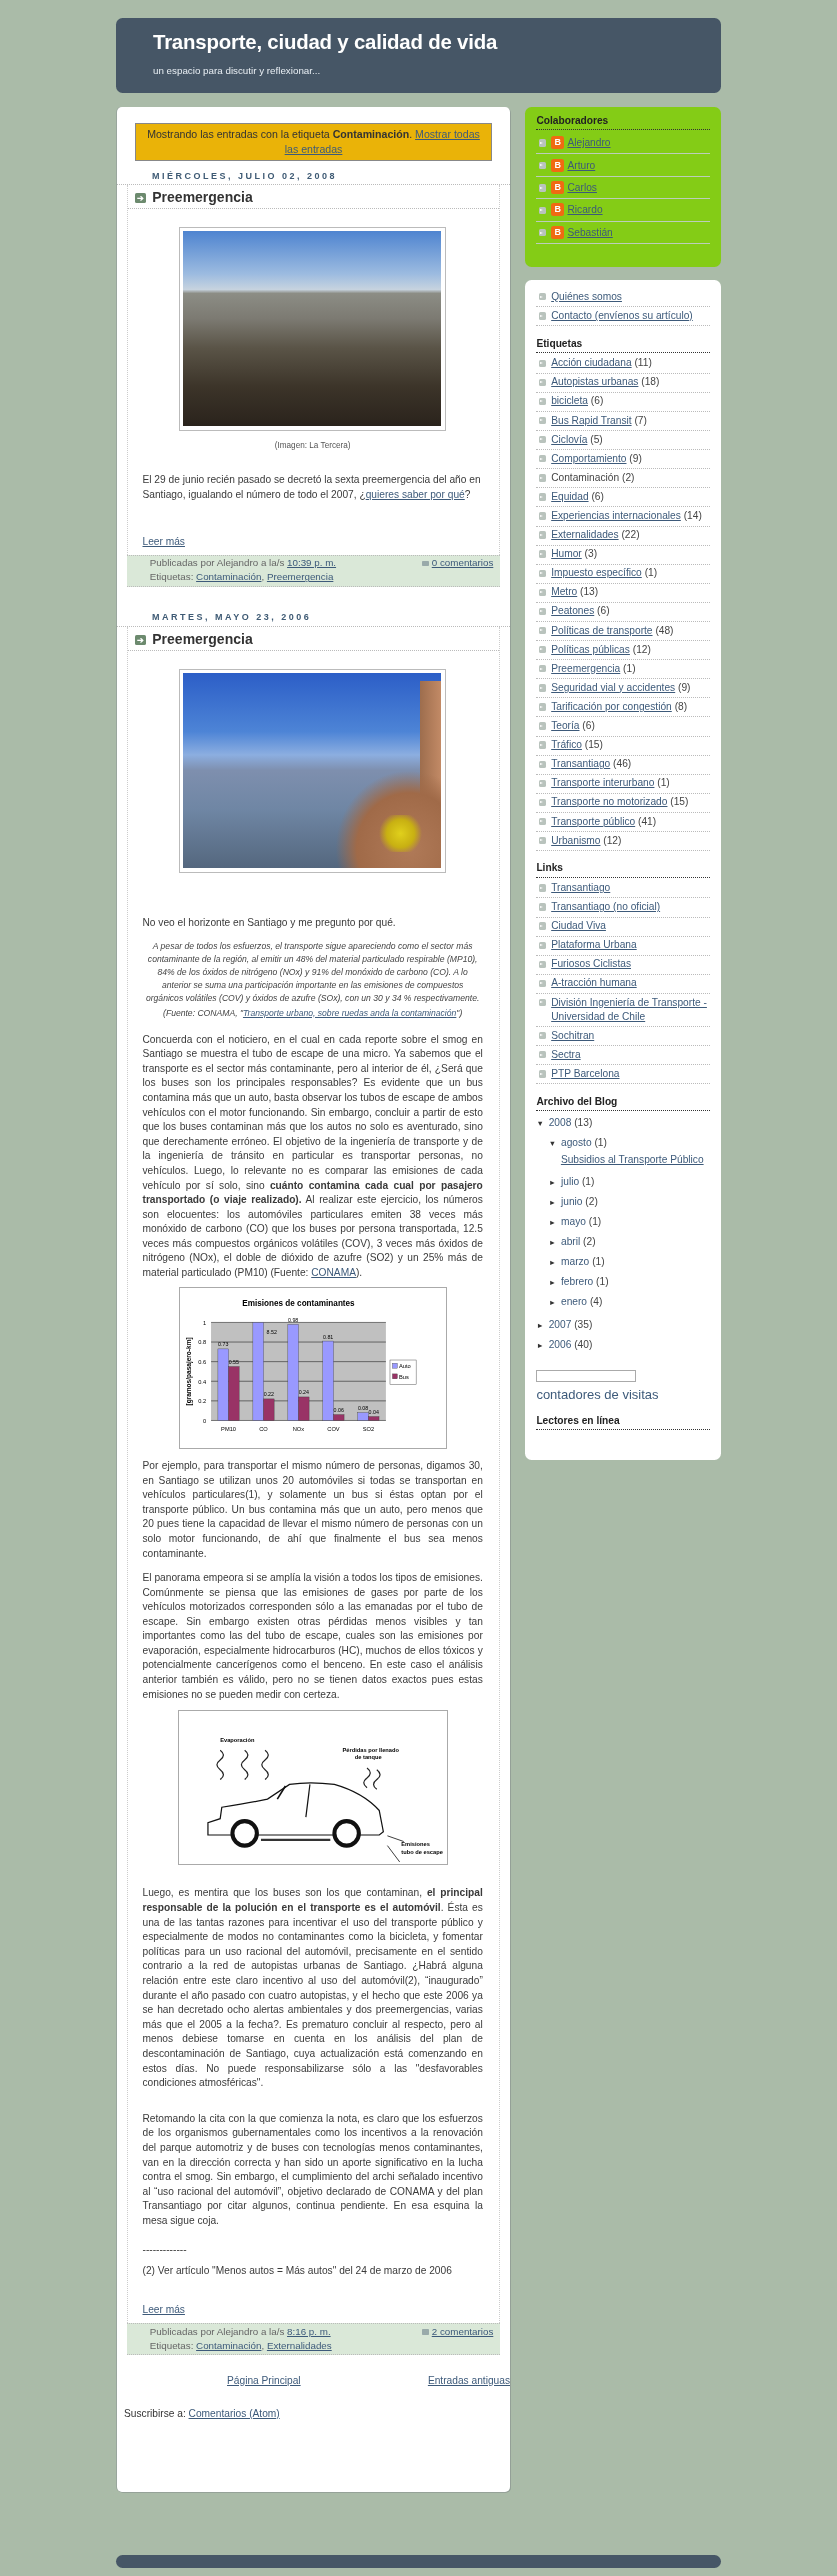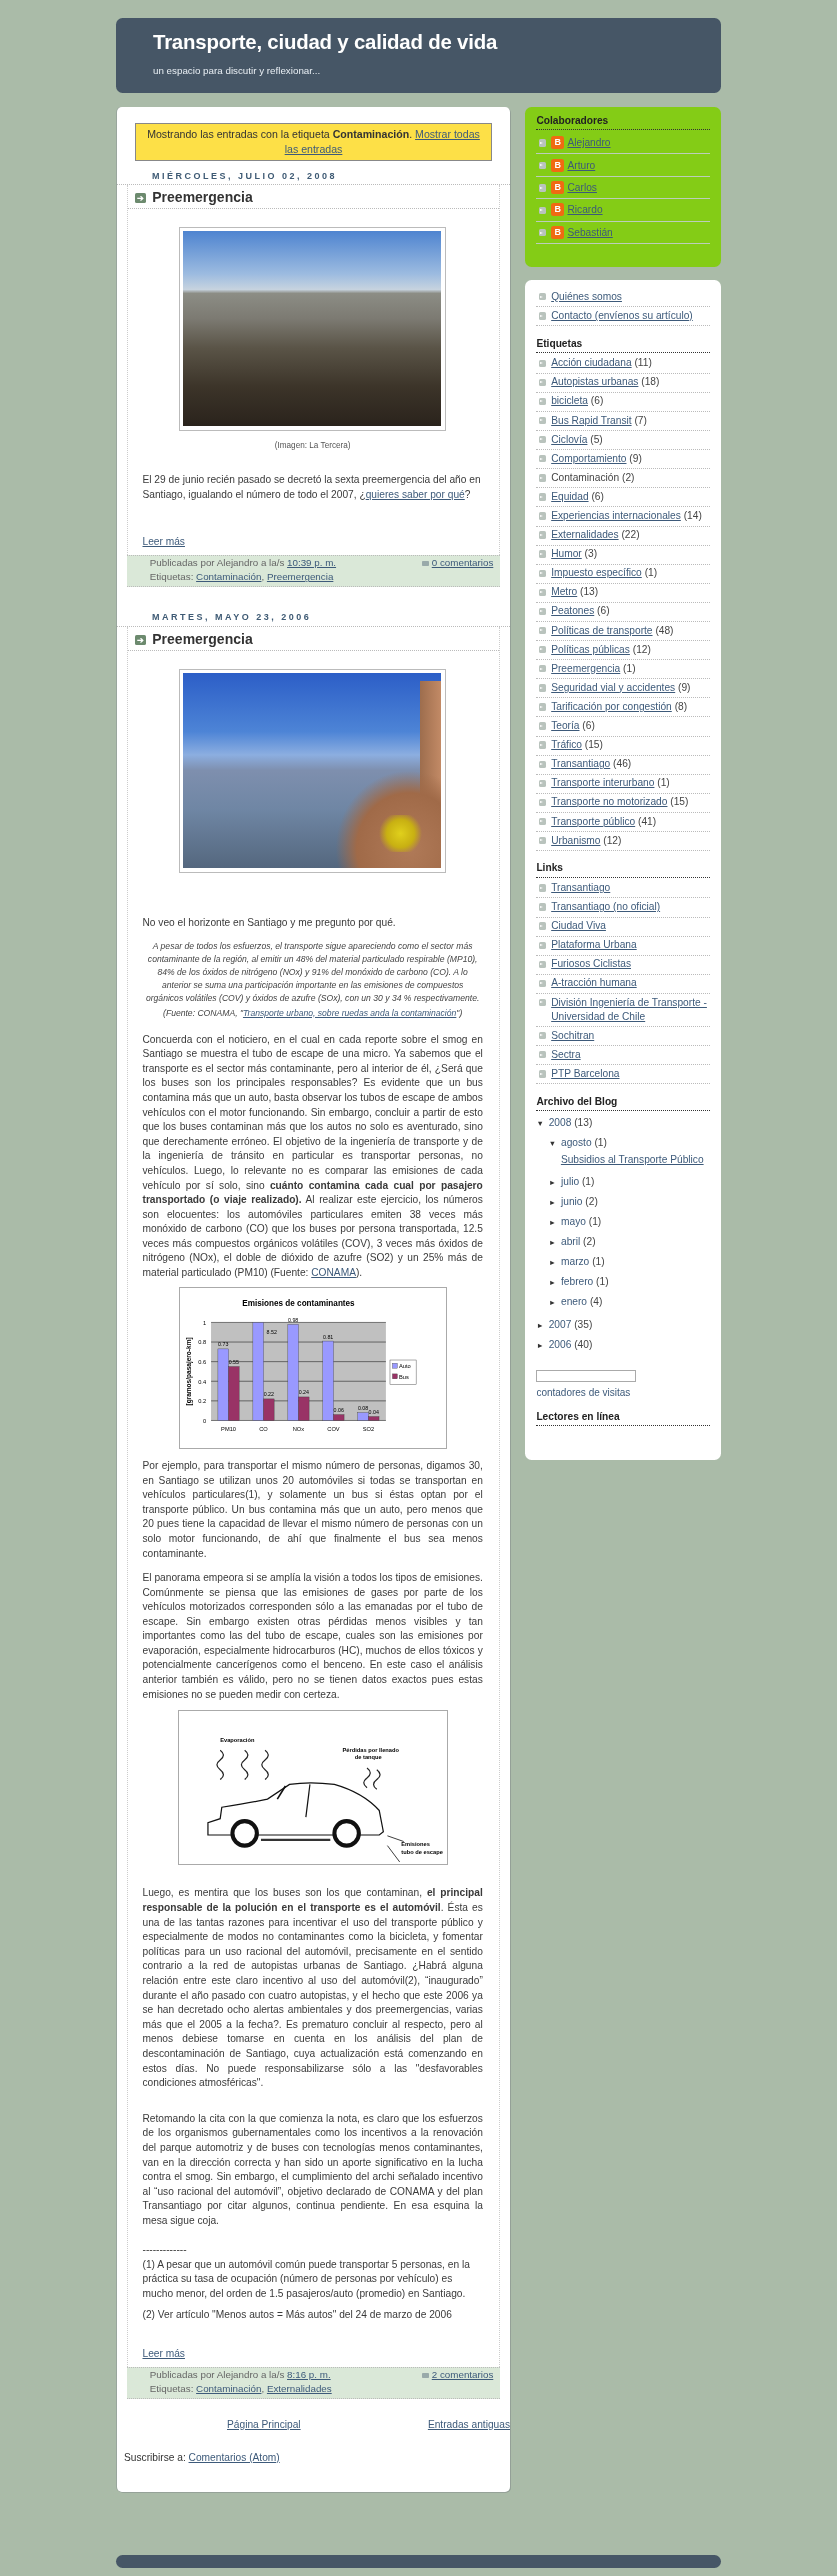--- a/index.html
+++ b/index.html
@@ -2,21 +2,21 @@
 <html style="font-size:13px"><head>
 <meta charset="utf-8">
 <style>
 *{box-sizing:border-box;margin:0;padding:0}
 body{width:837px;height:2576px;background:#aabba8;font-family:"Liberation Sans",sans-serif;color:#333;font-size:10.6px;position:relative;overflow:hidden}
 a{color:#3d5a7a;text-decoration:underline}
 #header{position:absolute;left:116px;top:18px;width:605px;height:75px;background:#465666;border-radius:6.5px;color:#fff}
 #header .title{position:absolute;left:37px;top:13px;font-size:20.4px;font-weight:bold;letter-spacing:-0.2px}
 #header .desc{position:absolute;left:37px;top:47px;font-size:9.8px;color:#e8eef3}
 #main{position:absolute;left:117px;top:107px;width:393px;height:2385px;background:#fff;border-radius:4.9px;box-shadow:0.8px 0.8px 0 #8e9a93, -0.8px 0 0 #95a29a}
-.status{margin:15.5px 0 0 18px;width:357px;border:0.8px solid #888;background:#fde047;text-align:center;font-size:10.6px;padding:3.3px 8.2px 4.1px;line-height:14.7px;color:#333}
+.status{margin:15.5px 0 0 18px;width:357px;border:0.8px solid #888;background:#eab308;text-align:center;font-size:10.6px;padding:3.3px 8.2px 4.1px;line-height:14.7px;color:#333}
 .date{font-size:9px;font-weight:bold;letter-spacing:2.5px;color:#3e5a74;margin:8.2px 0 0 35px;text-transform:uppercase}
 .post{margin:0 0 0 0;border-top:0.8px dotted #bbb}
 .post-inner{margin:0 9.8px 0 9.8px;border-left:0.8px dotted #ccc;border-right:0.8px dotted #ccc}
 .post-title{display:flex;align-items:center;font-size:14px;font-weight:bold;color:#333;padding:3.3px 0 3.3px 7.4px;border-bottom:0.8px dotted #bbb}
 .arrow-ic{width:10.6px;height:10.6px;background:#6c8a6e;border-radius:1.6px;color:#fff;font-size:8.2px;display:inline-flex;align-items:center;justify-content:center;margin-right:6.5px;margin-top:2.5px}
 .body{padding:0 16.4px 0 14.7px;font-size:10.2px;line-height:14.6px;color:#3a3a3a}
 .photo{margin:0 auto;border:0.8px solid #bbb;padding:3.3px;width:267px}
 .ph{width:258px;height:195px}
 .ph1{background:linear-gradient(180deg,#4e84d0 0%,#9cbbe0 22%,#c7d3df 30%,#8c8d85 32%,#7c7a72 45%,#5a5447 60%,#3c3429 80%,#2a231c 100%)}
 .ph2{background:linear-gradient(180deg,#2c5ec7 0%,#4d84d6 30%,#8caee0 42%,#7e8fae 50%,#6f86a4 70%,#54677e 100%);position:relative;overflow:hidden}
@@ -174,21 +174,20 @@
             <line x1="255" y1="153" x2="275" y2="160" stroke="#111" stroke-width="1"></line>
             <line x1="255" y1="165" x2="270" y2="185" stroke="#111" stroke-width="1"></line>
             <text x="272" y="166" font-size="7" font-weight="bold" font-family="Liberation Sans, sans-serif">Emisiones</text>
             <text x="272" y="175" font-size="7" font-weight="bold" font-family="Liberation Sans, sans-serif">tubo de escape</text>
           </svg>
         </div>
 
         <p style="margin-top:21px;text-align:justify"><span>Luego, es mentira que los buses son los que contaminan,  </span><b>el principal responsable de la polución en el transporte es el automóvil</b><span>. Ésta es una de las tantas razones para incentivar el uso del transporte público y especialmente de modos no contaminantes como la bicicleta, y fomentar políticas para un uso racional del automóvil, precisamente en el sentido contrario a la red de autopistas urbanas de Santiago. ¿Habrá alguna relación entre este claro incentivo al uso del automóvil(2), “inaugurado” durante el año pasado con cuatro autopistas, y el hecho que este 2006 ya se han decretado ocho alertas ambientales y dos preemergencias, varias más que el 2005 a la fecha?. Es prematuro concluir al respecto, pero al menos debiese tomarse en cuenta en los análisis del plan de descontaminación de Santiago, cuya actualización está comenzando en estos días. No puede responsabilizarse sólo a las "desfavorables condiciones atmosféricas".</span></p>
         <p style="margin-top:21px;text-align:justify">Retomando la cita con la que comienza la nota, es claro que los esfuerzos de los organismos gubernamentales como los incentivos a la renovación del parque automotriz y de buses con tecnologías menos contaminantes, van en la dirección correcta y han sido un aporte significativo en la lucha contra el smog. Sin embargo, el cumplimiento del archi señalado incentivo al “uso racional del automóvil”, objetivo declarado de CONAMA y del plan Transantiago por citar algunos, continua pendiente. En esa esquina la mesa sigue coja.</p>
         <p style="margin-top:14.7px">-------------</p>
-        <p>(1) A pesar que un automóvil común puede transportar 5 personas, en la práctica su tasa de ocupación (número de personas por vehículo) es mucho menor, del orden de 1.5 pasajeros/auto (promedio) en Santiago.</p>
         <p style="margin-top:6.5px">(2) Ver artículo "Menos autos = Más autos" del 24 de marzo de 2006</p>
         <p style="margin-top:24.5px;padding-bottom:4.9px"><a href="#">Leer más</a></p>
       </div>
     </div>
     <div class="footer">
       <div class="row1">
         <span><span>Publicadas por Alejandro  a la/s </span><a href="#">8:16 p. m.</a></span>
         <span><span class="cm-ic"></span><a href="#">2 comentarios</a></span>
       </div>
       <div class="row2"><span>Etiquetas: </span><a href="#">Contaminación</a>, <a href="#">Externalidades</a></div>
@@ -405,18 +404,18 @@
         <div style="padding-left:12.3px"><span class="tri">►</span><a href="#">mayo</a> <span>(1)</span></div>
         <div style="padding-left:12.3px"><span class="tri">►</span><a href="#">abril</a> <span>(2)</span></div>
         <div style="padding-left:12.3px"><span class="tri">►</span><a href="#">marzo</a> <span>(1)</span></div>
         <div style="padding-left:12.3px"><span class="tri">►</span><a href="#">febrero</a> <span>(1)</span></div>
         <div style="padding-left:12.3px"><span class="tri">►</span><a href="#">enero</a> <span>(4)</span></div>
       </div>
     <div style="margin-top:3px"><span class="tri">►</span><a href="#">2007</a> <span>(35)</span></div>
     <div><span class="tri">►</span><a href="#">2006</a> <span>(40)</span></div>
   </div>
   <div style="margin-top:14.7px;width:100px;height:12.3px;border:0.8px solid #aaa"></div>
-  <a href="#" style="font-size:10px;display:block;margin-top:4.9px;text-decoration:none">contadores de visitas</a>
+  <a href="#" style="font-size:13px;display:block;margin-top:4.9px;text-decoration:none">contadores de visitas</a>
   <div class="sb-h" style="margin-top:13px">Lectores en línea</div>
 </div>
 
 <div style="position:absolute;left:116px;top:2555px;width:605px;height:13px;background:#465666;border-radius:6.5px"></div>
 
 
 </body></html>

